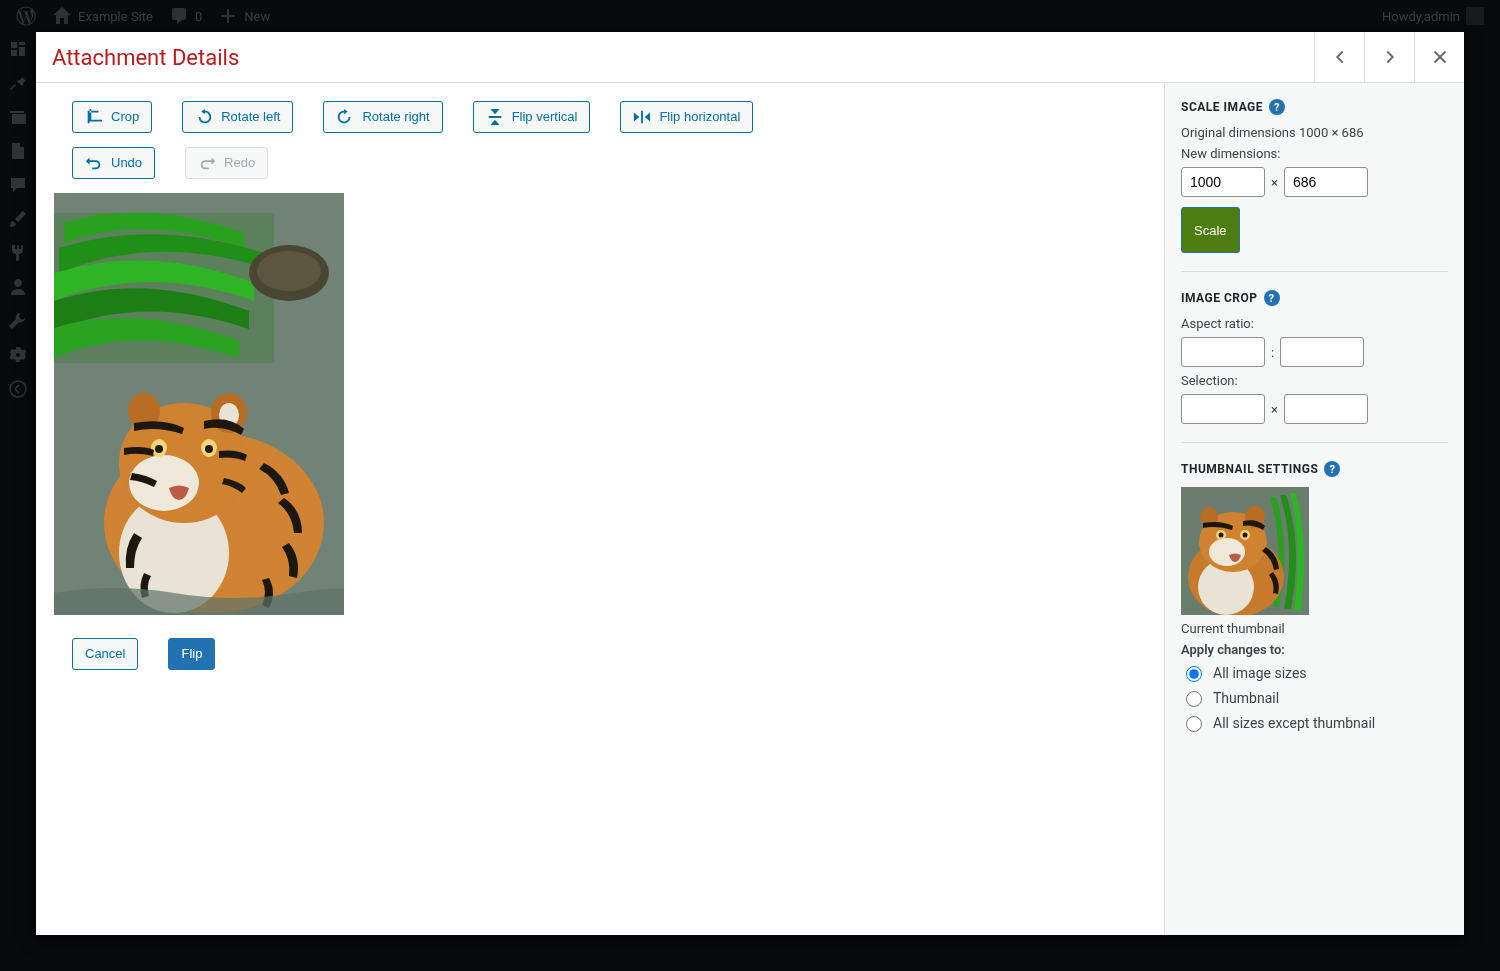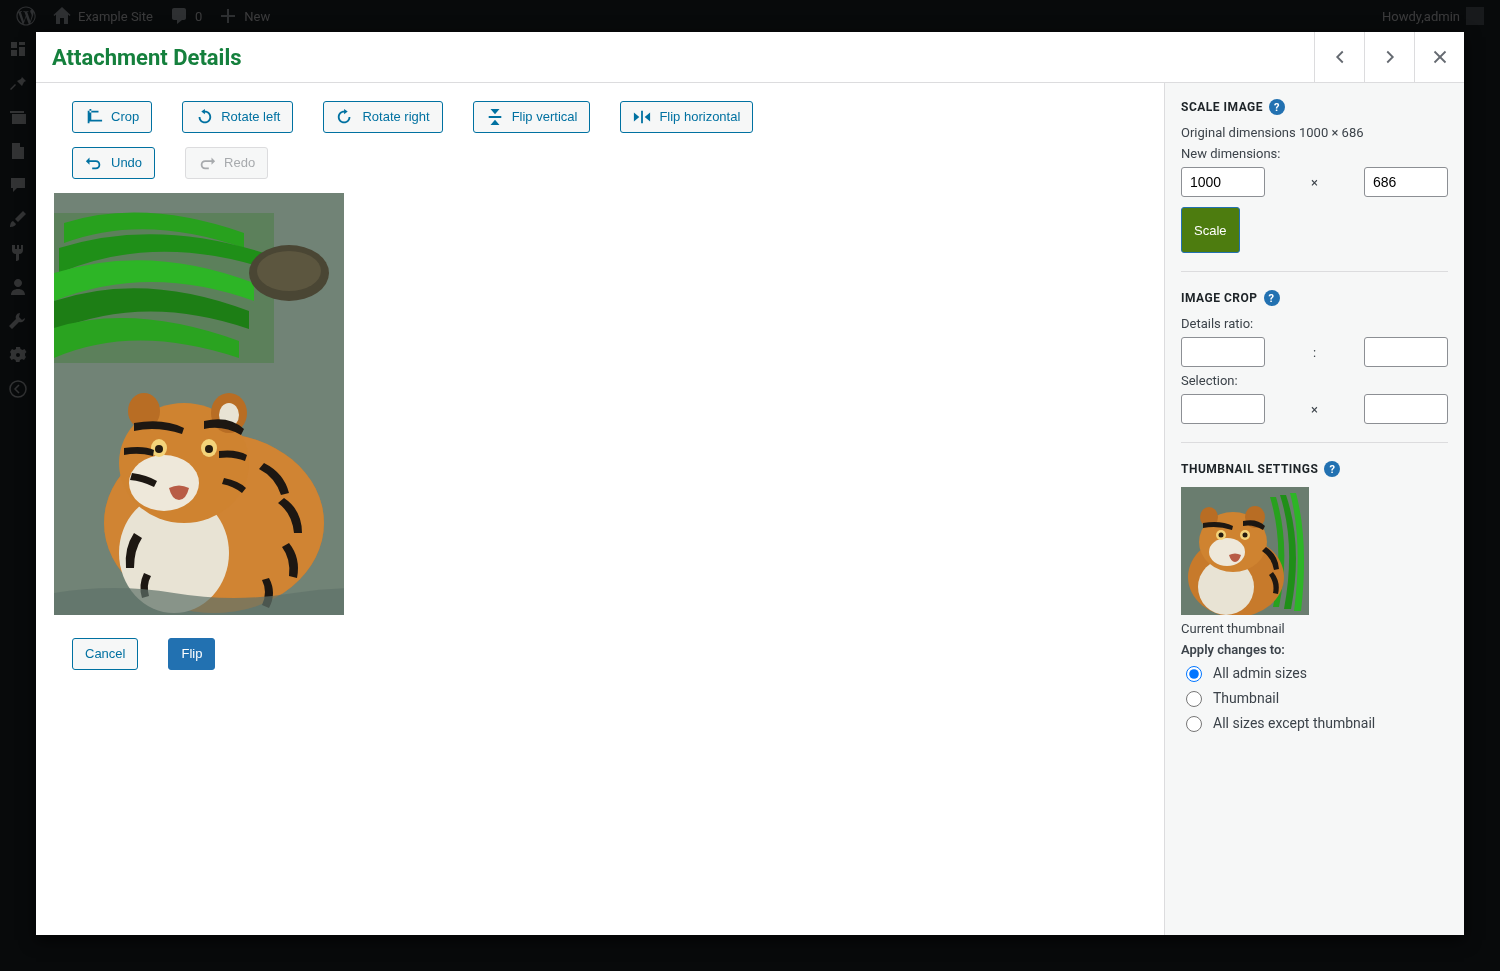--- a/index.html
+++ b/index.html
@@ -17,21 +17,21 @@
   .backdrop { position:absolute; inset:0; background:rgba(0,0,0,.7); z-index:2; }
 
   
   .admin-menu { position:absolute; top:32px; left:0; width:36px; background:#1d2327; z-index:1; }
   .admin-menu .mi { height:34px; display:flex; align-items:center; justify-content:center; color:#a7aaad; }
   .admin-menu svg { width:20px; height:20px; fill:#a7aaad; }
 
   
   .media-modal { position:absolute; top:32px; left:36px; right:36px; bottom:36px; background:#fff; z-index:3; display:flex; flex-direction:column; box-shadow:0 5px 15px rgba(0,0,0,.7); }
   .modal-header { display:flex; align-items:center; border-bottom:1px solid #dcdcde; }
-  .modal-title { font-size:22px; font-weight:700; padding:12px 16px; color:#15803d; }
+  .modal-title { font-size:22px; font-weight:400; padding:12px 16px; color:#b91c1c; }
   .modal-header .hdr-spacer { flex:1; }
   .hdr-btn { width:50px; height:50px; border-left:1px solid #dcdcde; display:flex; align-items:center; justify-content:center; cursor:pointer; color:#646970; }
   .hdr-btn svg { width:22px; height:22px; fill:none; stroke:#646970; stroke-width:2; }
 
   .modal-body { flex:1; display:flex; overflow:hidden; }
   .editor-pane { flex:1; padding:18px; overflow:auto; }
   .settings-pane { width:300px; border-left:1px solid #dcdcde; background:#f6f7f7; padding:16px; overflow:auto;margin-left:20px; }
 
   
   .toolbar { display:flex; flex-wrap:wrap; gap:12px; margin-bottom:14px; }
@@ -44,21 +44,21 @@
   .edit-image { position:relative; width:290px; height:422px; overflow:hidden; margin-bottom:20px; display:inline-block; }
   .tiger-svg { width:100%; height:100%; display:block; }
 
   .save-row { display:flex; gap:12px; }
 
   
   .settings-pane h2 { font-size:12px; letter-spacing:.5px; text-transform:uppercase; color:#1d2327; margin:0 0 10px; display:flex; align-items:center; gap:6px; }
   .help-icon { width:16px; height:16px; border-radius:50%; background:#2271b1; color:#fff; display:inline-flex; align-items:center; justify-content:center; font-size:11px; font-weight:700; }
   .settings-pane p { margin:6px 0; font-size:13px; }
   .settings-pane label { font-size:13px; }
-  .dim-row { display:flex; align-items:center; gap:6px; margin:6px 0;justify-content:space-between; }
+  .dim-row { display:flex; align-items:center; gap:6px; margin:6px 0; }
   .dim-row input { width:84px; height:30px; padding:0 8px; border:1px solid #8c8f94; border-radius:3px; font-size:14px; }
   .scale-btn { margin-top:4px; display:inline-flex; padding:0 12px; height:46px; align-items:center; background:#4d7c0f; border:1px solid #2271b1; color:#fff; border-radius:3px; font-size:13px; cursor:pointer; }
   hr.sep { border:none; border-top:1px solid #dcdcde; margin:18px 0; }
   .thumb-preview { width:128px; height:128px; overflow:hidden; margin-bottom:6px; }
   .radio-list label { display:flex; align-items:center; gap:8px; margin:6px 0; font-size:14px; }
   .radio-list input { width:16px; height:16px; }
 </style>
 </head>
 <body>
 
@@ -314,21 +314,21 @@
         <button class="scale-btn">
             <span>Scale</span>
           </button>
 
         <hr class="sep">
 
         <h2>
           <span>Image Crop</span>
           <span class="help-icon">?</span>
         </h2>
-        <p>Details ratio:</p>
+        <p>Aspect ratio:</p>
         <div class="dim-row">
           <input type="text" style="">
           <span>:</span>
           <input type="text" style="">
         </div>
         <p>Selection:</p>
         <div class="dim-row">
           <input type="text" style="">
           <span>×</span>
           <input type="text" style="">
@@ -367,21 +367,21 @@
               <path d="M75 40 q12 8 13 22 l-5 1 q-2 -12 -12 -19z" fill="#1d1712"></path>
               <path d="M82 65 q8 10 5 22 l-5 -1 q2 -10 -4 -18z" fill="#1d1712"></path>
             </g>
           </svg>
         </div>
         <p>Current thumbnail</p>
         <p style="font-weight:600">Apply changes to:</p>
         <div class="radio-list">
           <label>
               <input type="radio" name="apply" checked="" style="">
-              <span>All admin sizes</span>
+              <span>All image sizes</span>
             </label>
           <label>
               <input type="radio" name="apply" style="">
               <span>Thumbnail</span>
             </label>
           <label>
               <input type="radio" name="apply" style="">
               <span>All sizes except thumbnail</span>
             </label>
         </div>

